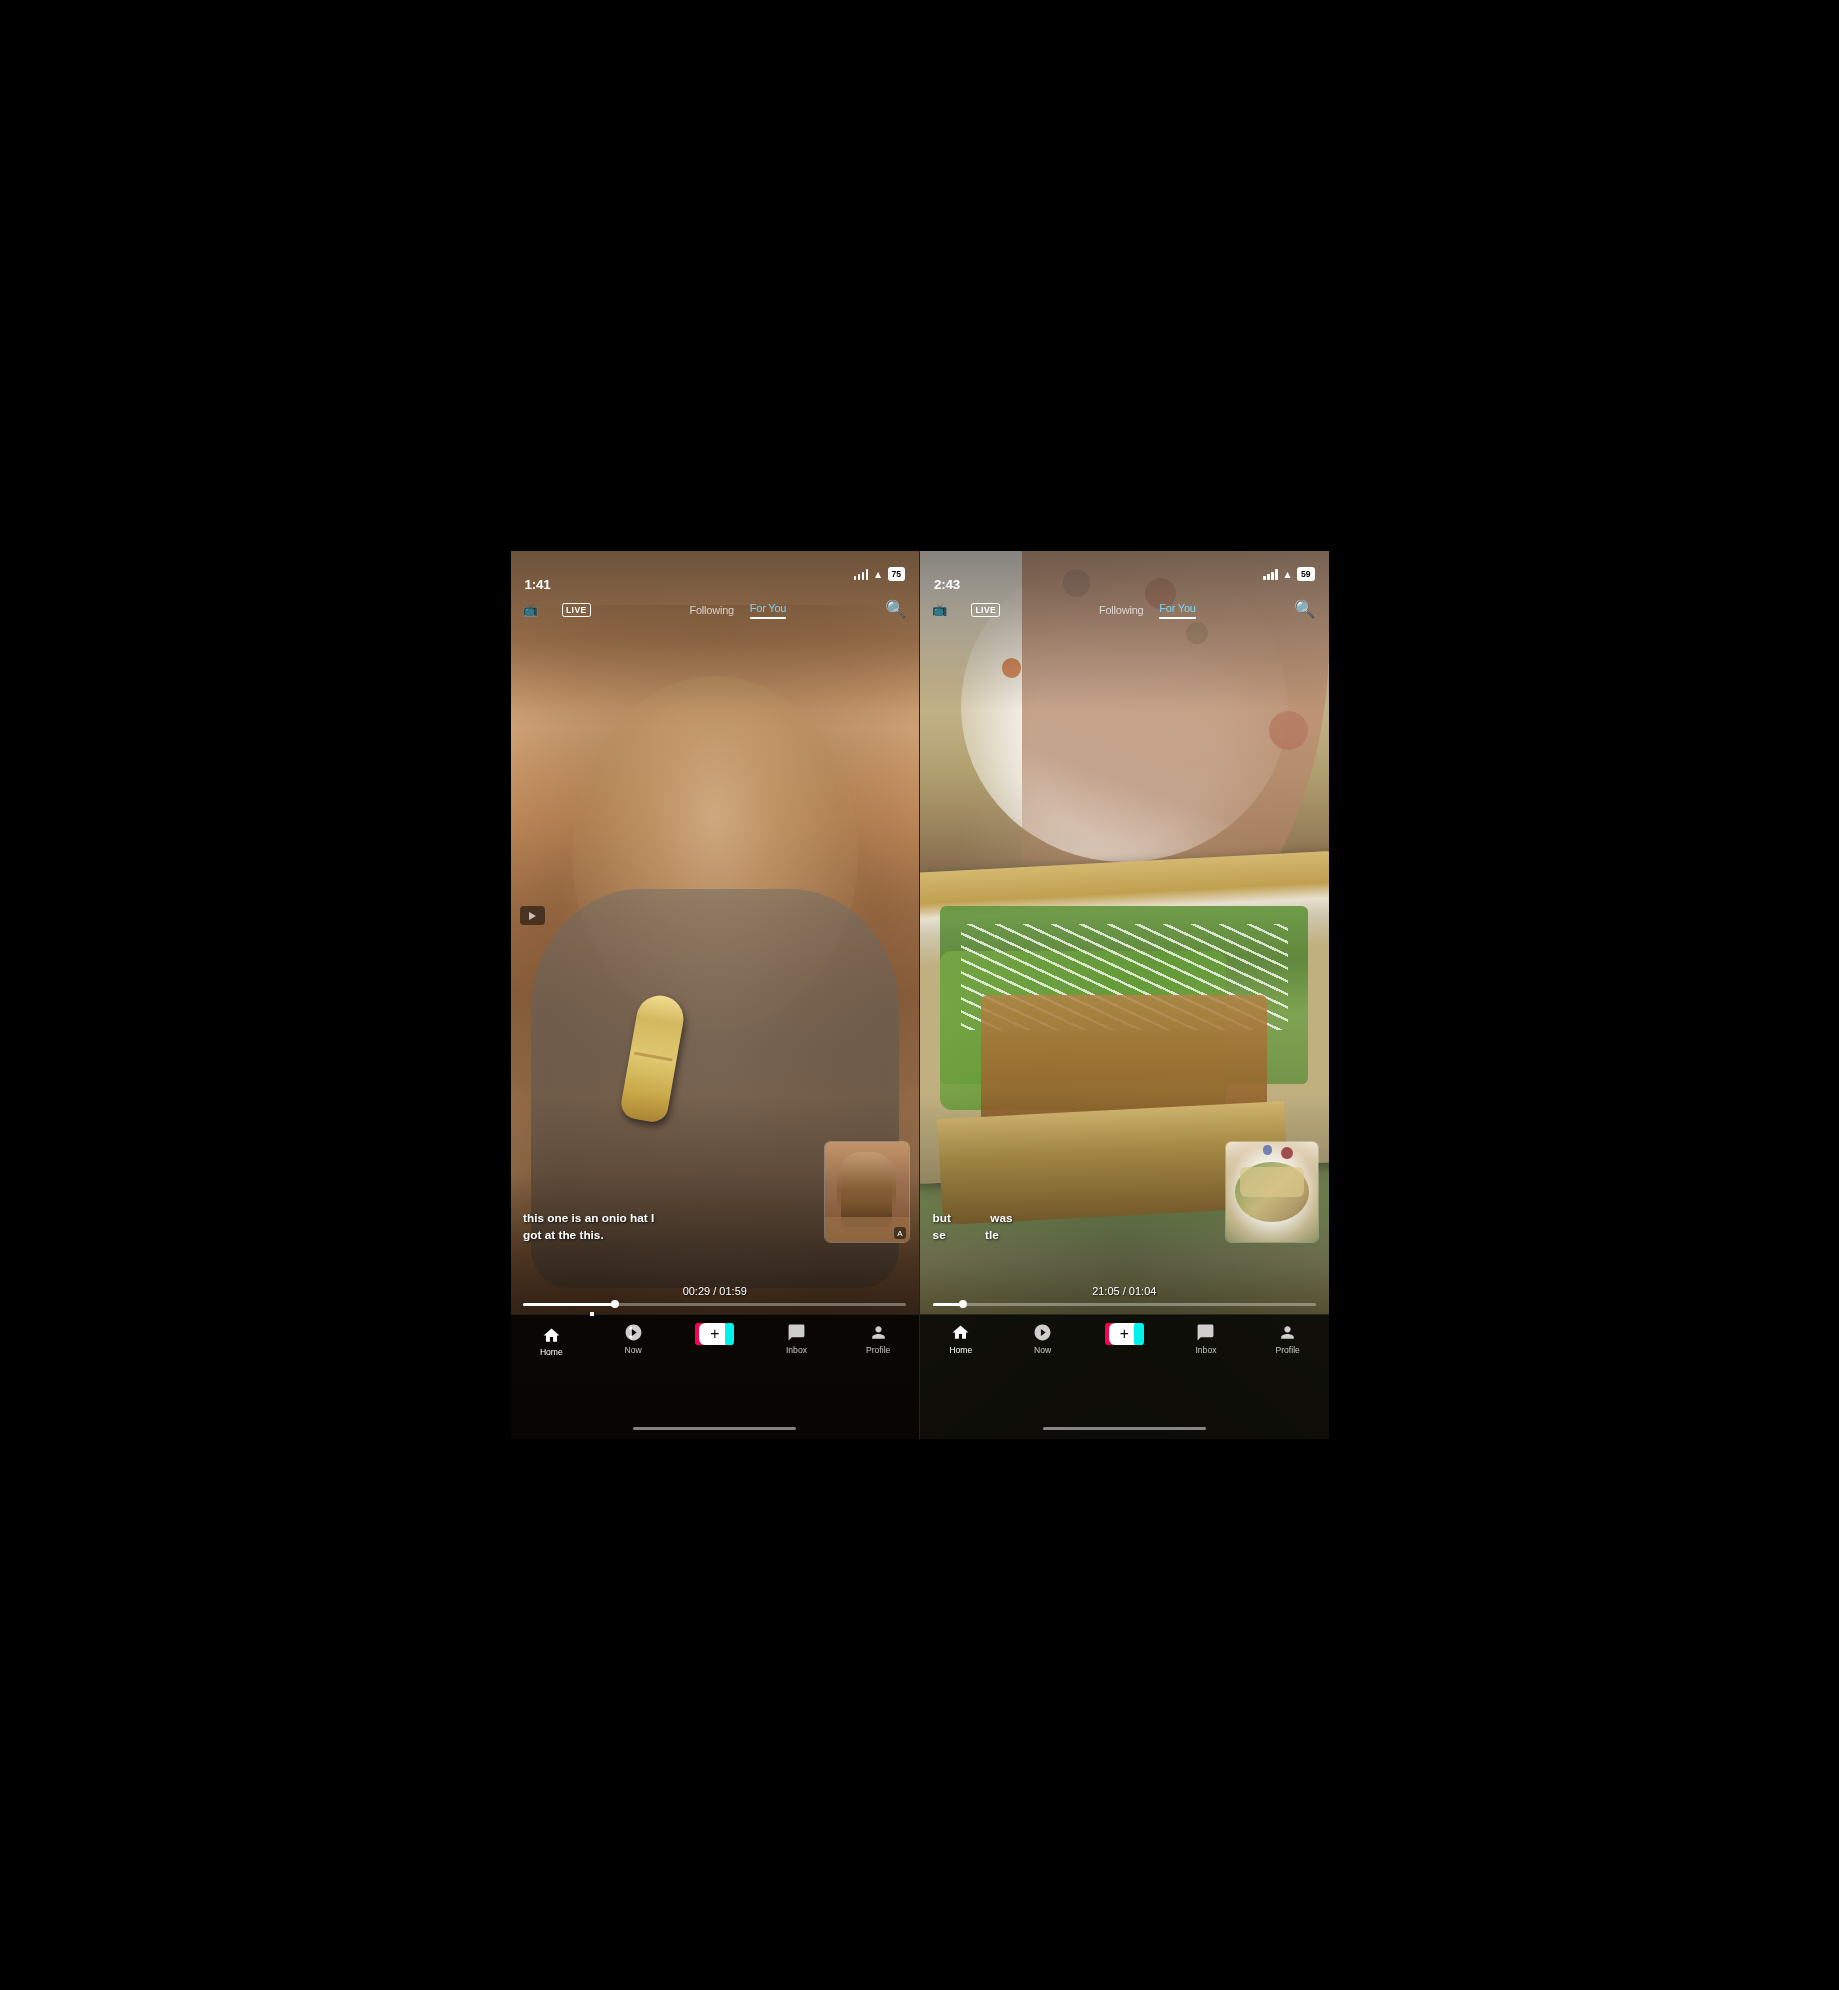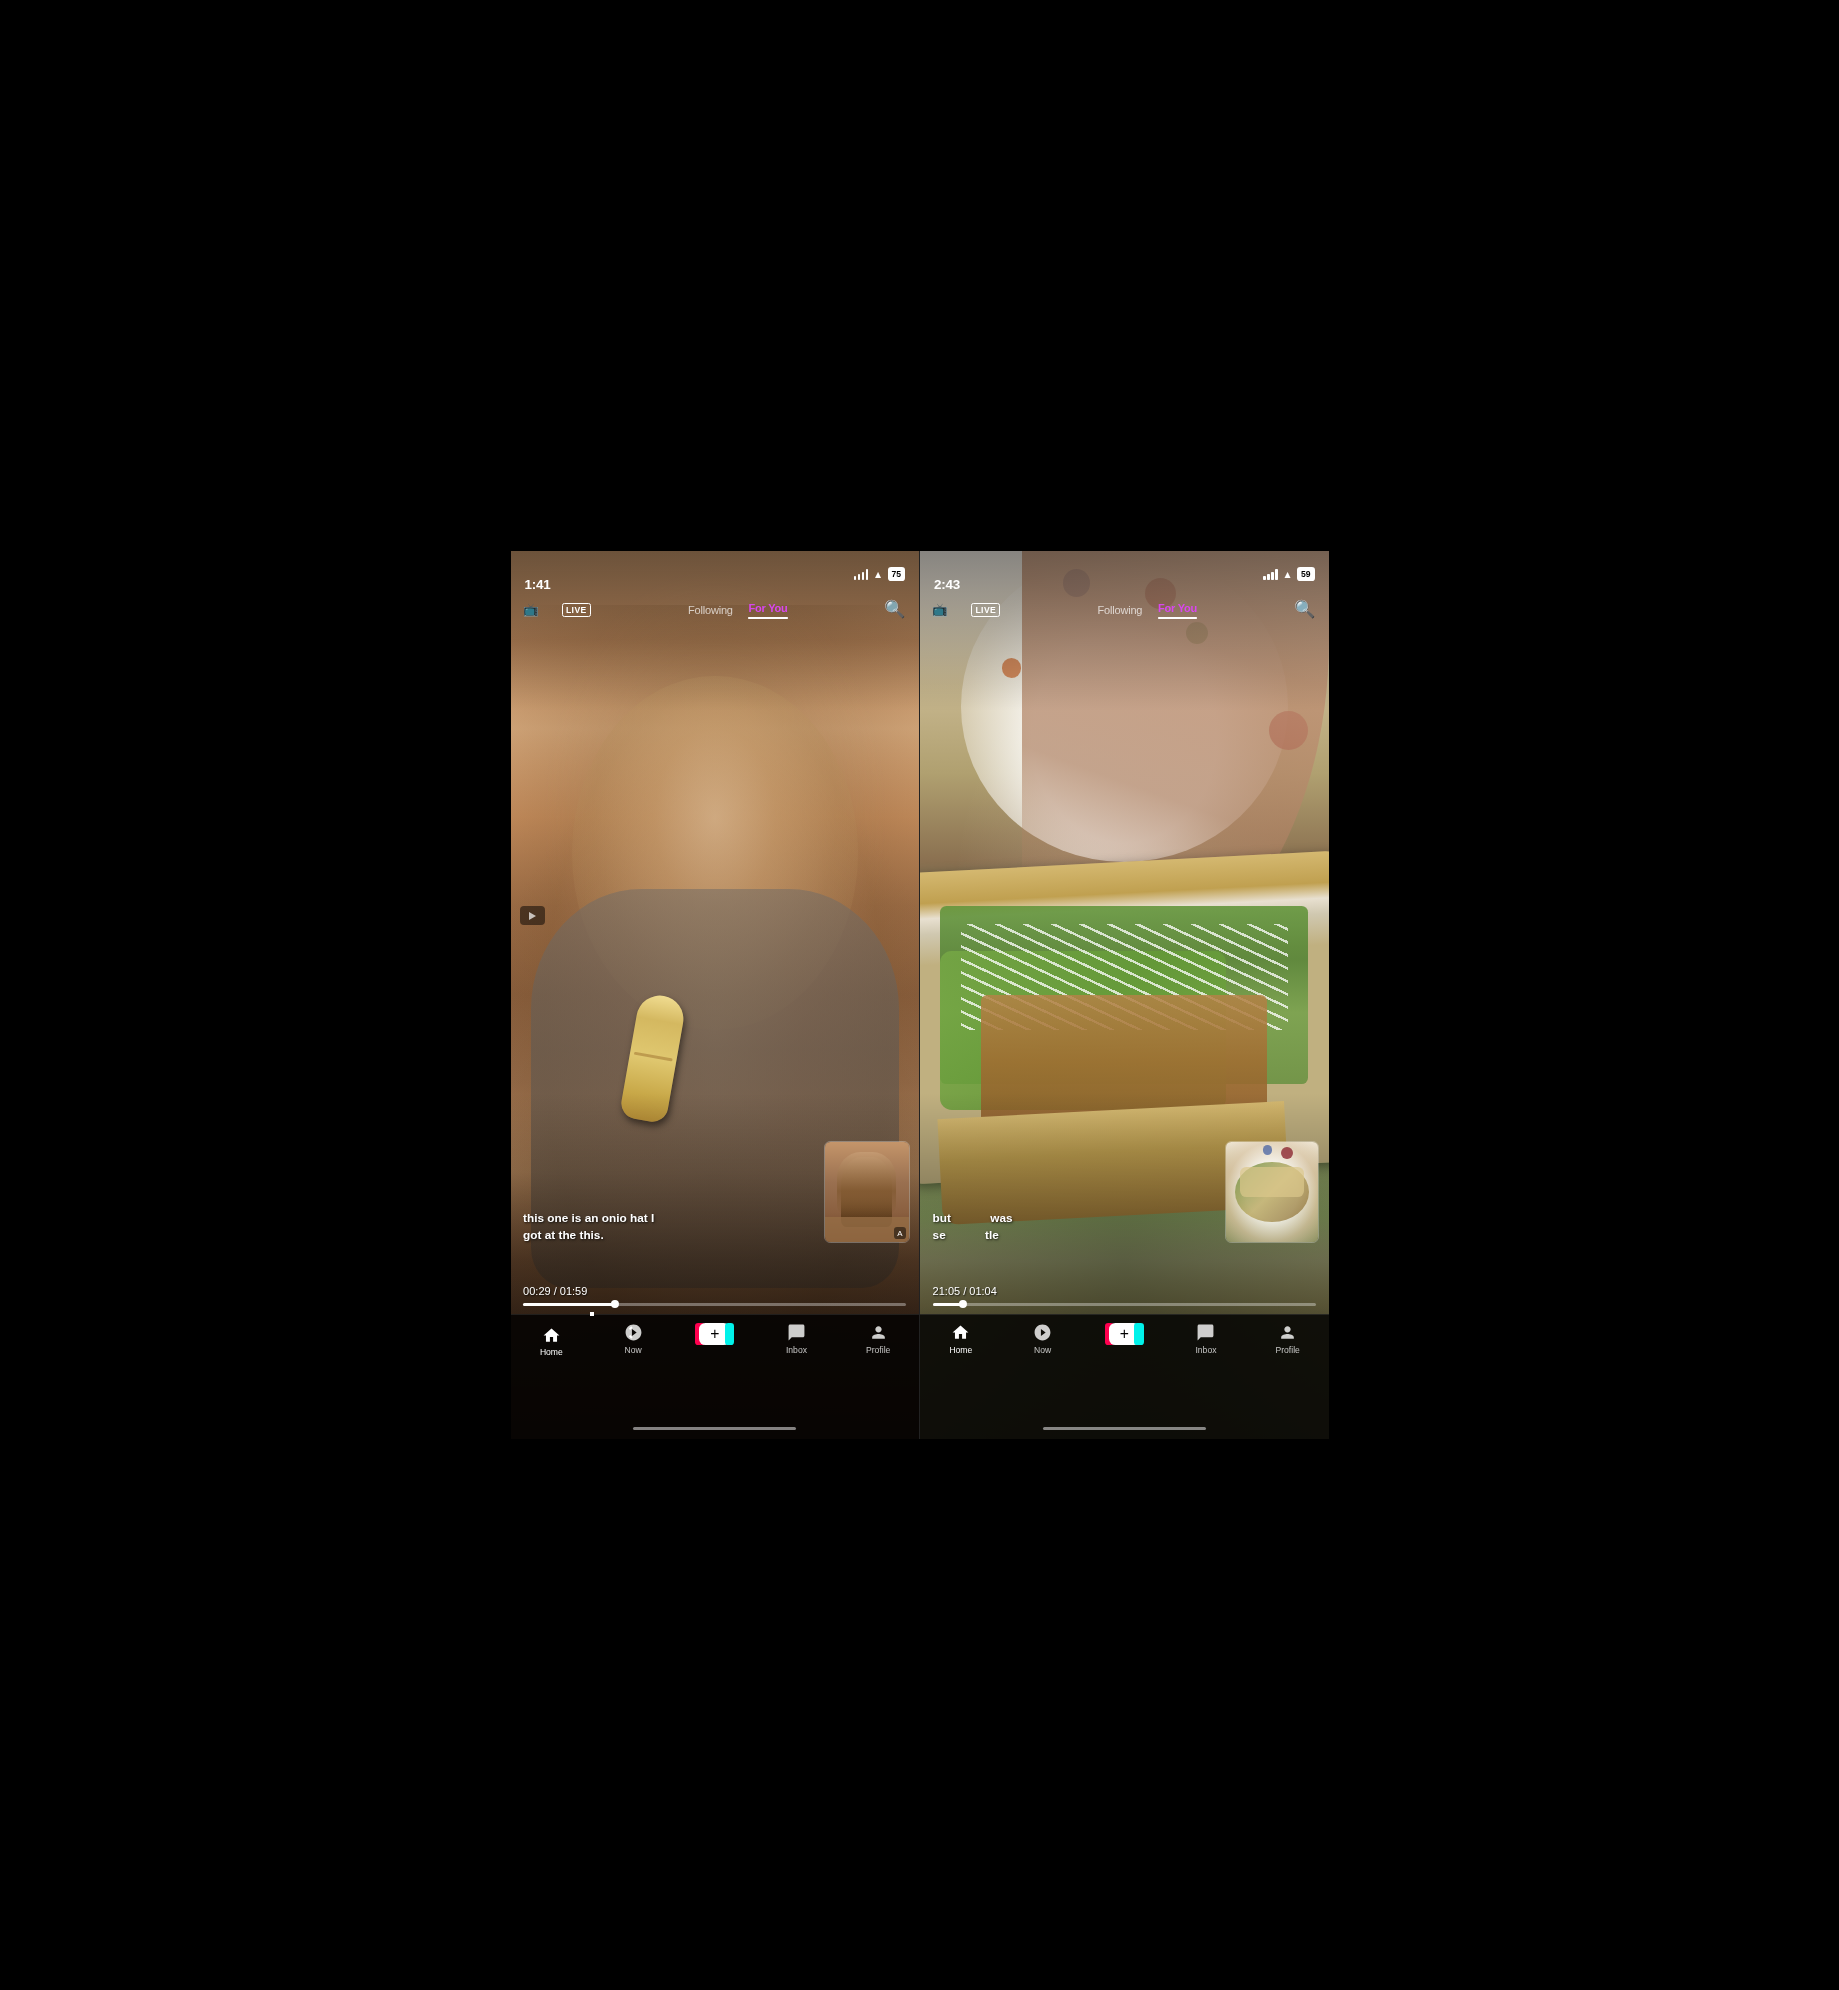--- a/index.html
+++ b/index.html
@@ -180,22 +180,22 @@
     }
 
     .nav-tab {
       color: rgba(255,255,255,0.7);
       font-size: 11px;
       font-weight: 400;
       letter-spacing: -0.2px;
     }
 
     .nav-tab.active {
-      color: #d946ef;
-      font-weight: 700;
+      color: #7dd3fc;
+      font-weight: 400;
     }
 
     .nav-tab-underline {
       height: 1.6px;
       background: white;
       border-radius: 0.8px;
       margin-top: 2.4px;
     }
 
     .search-icon {
@@ -285,21 +285,21 @@
       left: 0;
       right: 0;
       padding: 0 12.6px;
       z-index: 9;
     }
 
     .progress-time {
       color: white;
       font-size: 11px;
       font-weight: 400;
-      text-align: left;
+      text-align: center;
       margin-bottom: 6.3px;
       text-shadow: 0.8px 0.8px 1.6px rgba(0,0,0,0.8);
     }
 
     .progress-bar-bg {
       height: 2.4px;
       background: rgba(255,255,255,0.35);
       border-radius: 1.6px;
       position: relative;
     }

